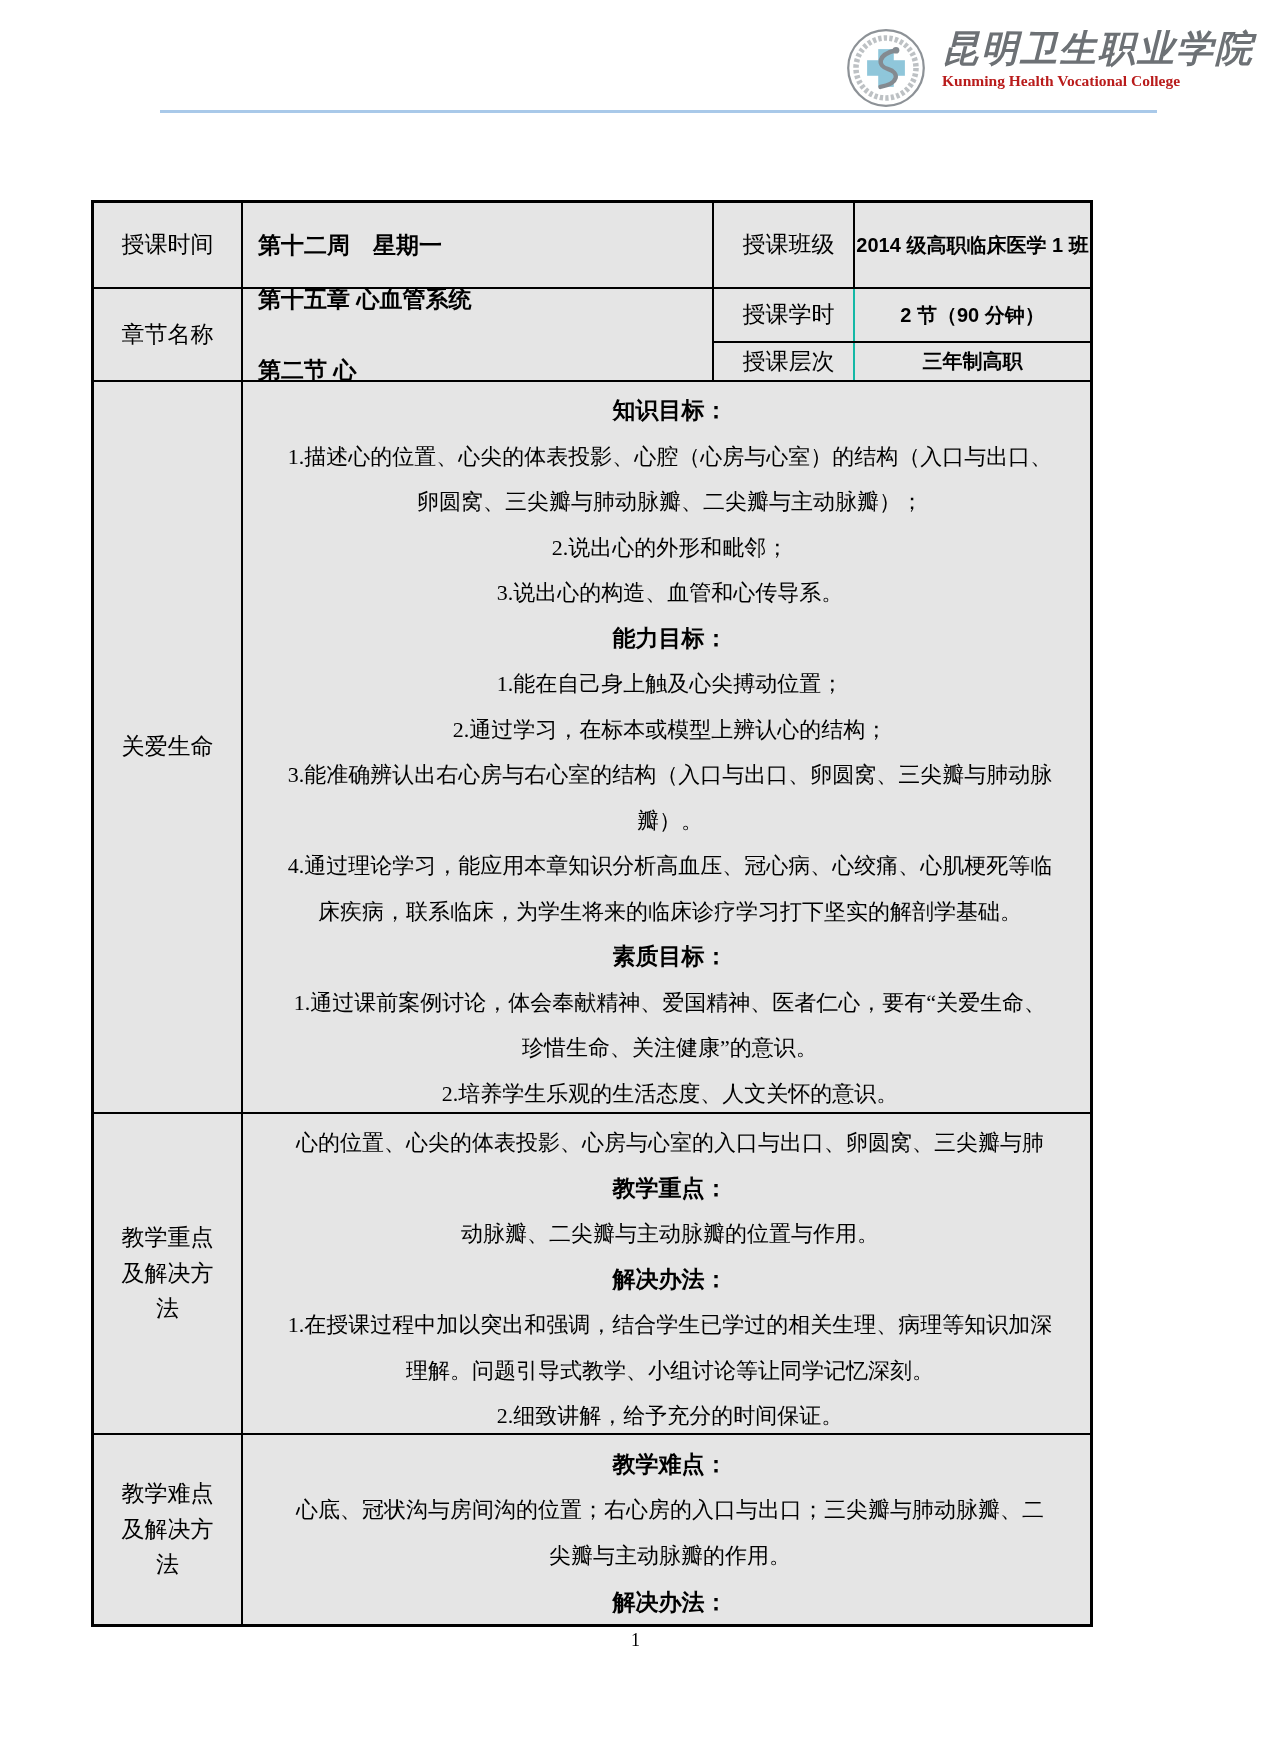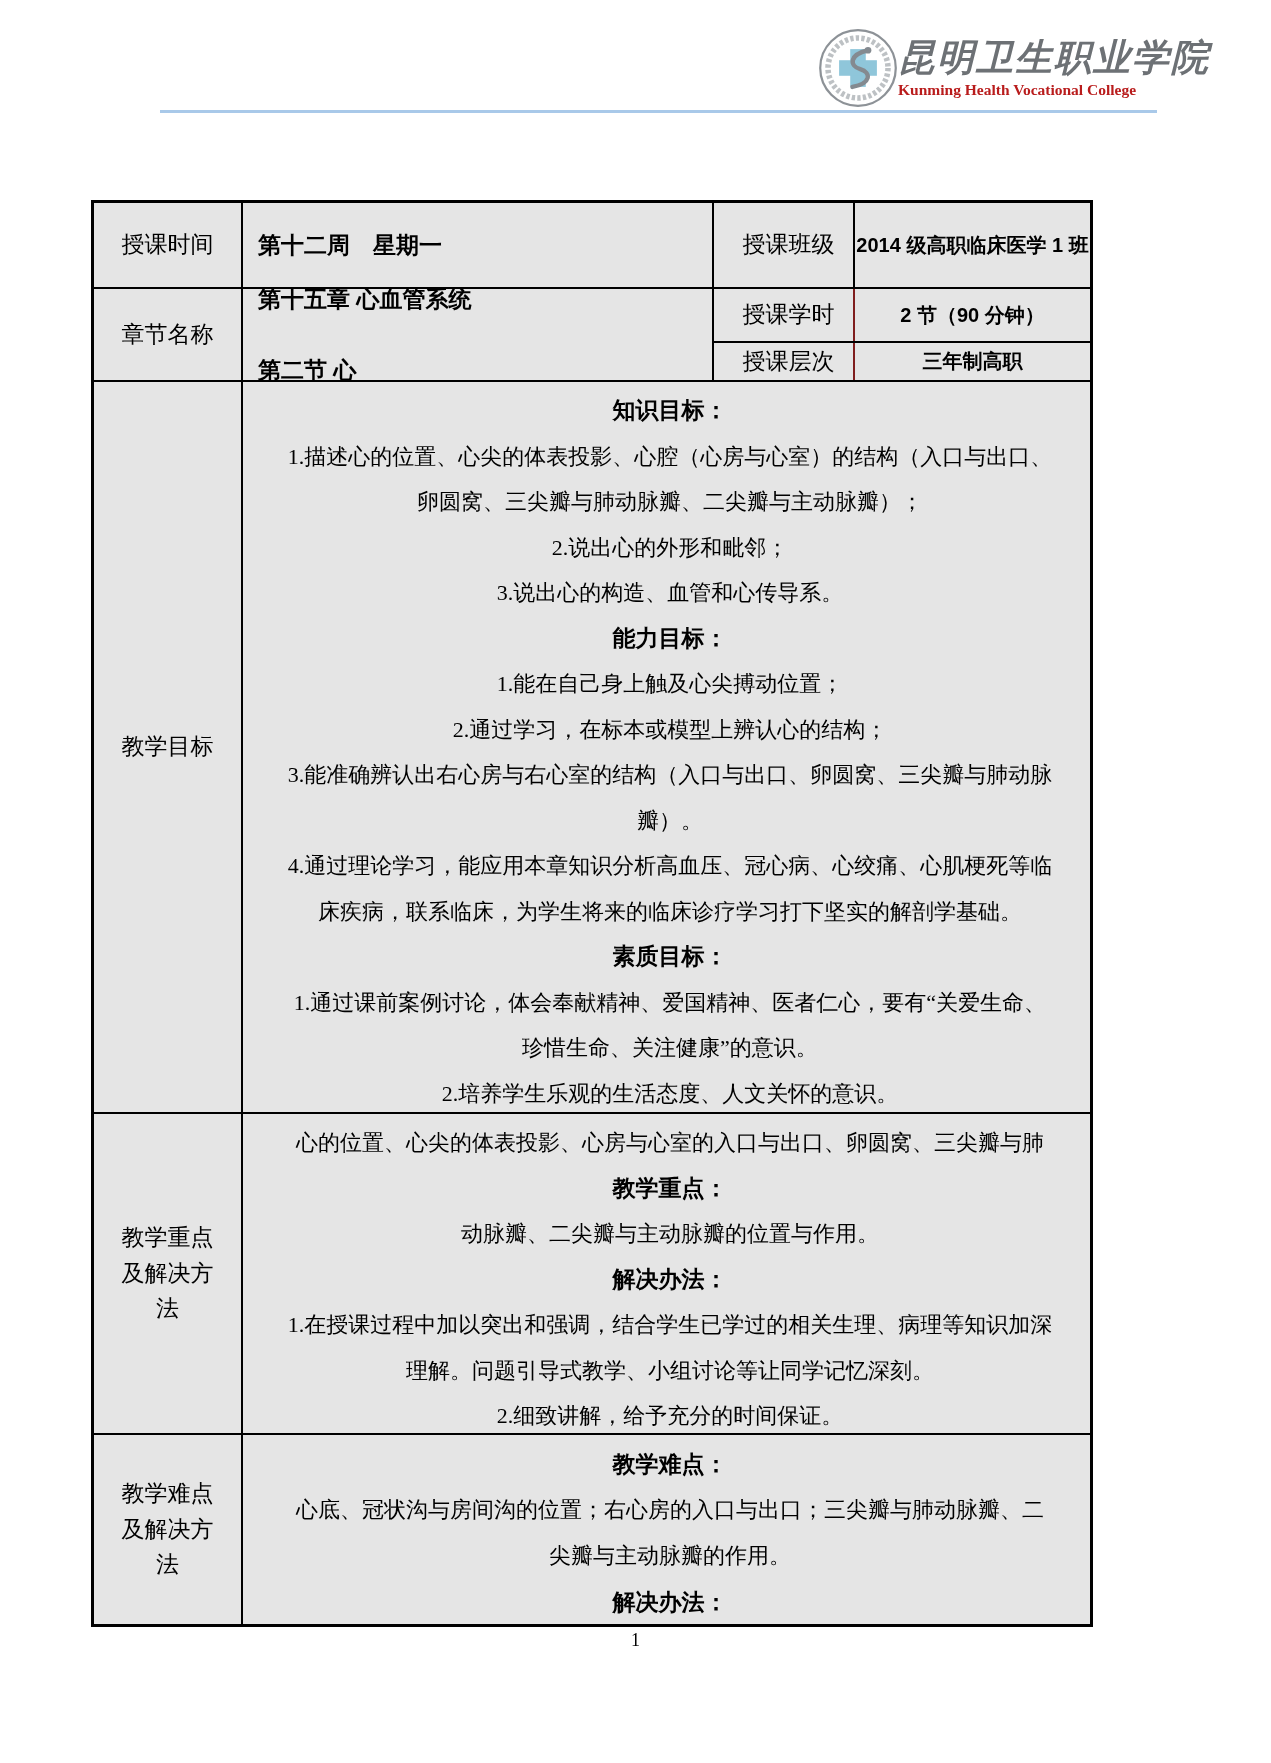--- a/index.html
+++ b/index.html
@@ -3,21 +3,21 @@
 <meta charset="utf-8">
 <style>
   * { margin:0; padding:0; box-sizing:border-box; }
   html,body { background:#ffffff; }
   .page {
     position:relative; width:1271px; height:1763px; background:#ffffff;
     font-family:"Liberation Sans", sans-serif; color:#000; overflow:hidden;
   }
 
   
-  .header-block { position:absolute; left:818px; top:28px; display:flex; align-items:center; }
+  .header-block { position:absolute; left:846px; top:28px; display:flex; gap:16px; }
   .logo-wrap { width:80px; height:80px; flex:0 0 auto; }
   .names { display:flex; flex-direction:column; }
   .college-zh {
     font-family:"DejaVu Serif", serif; font-style:italic; font-weight:bold;
     font-size:37px; color:#6d7175; letter-spacing:2px; line-height:1.1; white-space:nowrap;
   }
   .college-en {
     font-family:"Liberation Serif", serif; font-weight:bold;
     font-size:15.5px; color:#b91c1c; margin-top:3px; white-space:nowrap;
   }
@@ -58,21 +58,21 @@
   .row-focus { height:321px; }
   .row-diff { height:189px; }
 
   .chapter-lines { display:flex; flex-direction:column; justify-content:center; padding-left:15px;gap:25px; }
   .chapter-lines > div { font-weight:bold; font-size:23px; line-height:46px; white-space:nowrap; }
 
   .sub-col { flex:1; display:flex; flex-direction:column; }
   .sub-row { display:flex; flex:0 0 auto; }
   .sub-row.first { height:54px; border-bottom:2px solid #000; }
   .sub-row.second { flex:1; }
-  .sub-row .c3 { border-right:2px solid #7f1d1d; }
+  .sub-row .c3 { border-right:2px solid #14b8a6; }
 
   .content-cell { flex:1; padding:6px 8px 0 15px; overflow:hidden; }
   .tline {
     font-family:"Liberation Serif", serif; font-size:22px;
     line-height:45.5px; white-space:nowrap; color:#000;text-align:center;
   }
   .row-diff .tline { line-height:46px; }
   .bold-line {
     font-family:"Liberation Sans", sans-serif; font-weight:bold; font-size:23px;
   }
@@ -126,21 +126,21 @@
           <div class="val-center c4">2 节（90 分钟）</div>
         </div>
         <div class="sub-row second">
           <div class="lab c3">授课层次</div>
           <div class="val-center c4">三年制高职</div>
         </div>
       </div>
     </div>
 
     <div class="trow row-obj">
-      <div class="cell lab c1">教学目标</div>
+      <div class="cell lab c1">关爱生命</div>
       <div class="content-cell">
           <div class="tline bold-line">知识目标：</div>
           <div class="tline">1.描述心的位置、心尖的体表投影、心腔（心房与心室）的结构（入口与出口、</div>
           <div class="tline">卵圆窝、三尖瓣与肺动脉瓣、二尖瓣与主动脉瓣）；</div>
           <div class="tline">2.说出心的外形和毗邻；</div>
           <div class="tline">3.说出心的构造、血管和心传导系。</div>
           <div class="tline bold-line">能力目标：</div>
           <div class="tline">1.能在自己身上触及心尖搏动位置；</div>
           <div class="tline">2.通过学习，在标本或模型上辨认心的结构；</div>
           <div class="tline">3.能准确辨认出右心房与右心室的结构（入口与出口、卵圆窝、三尖瓣与肺动脉</div>

